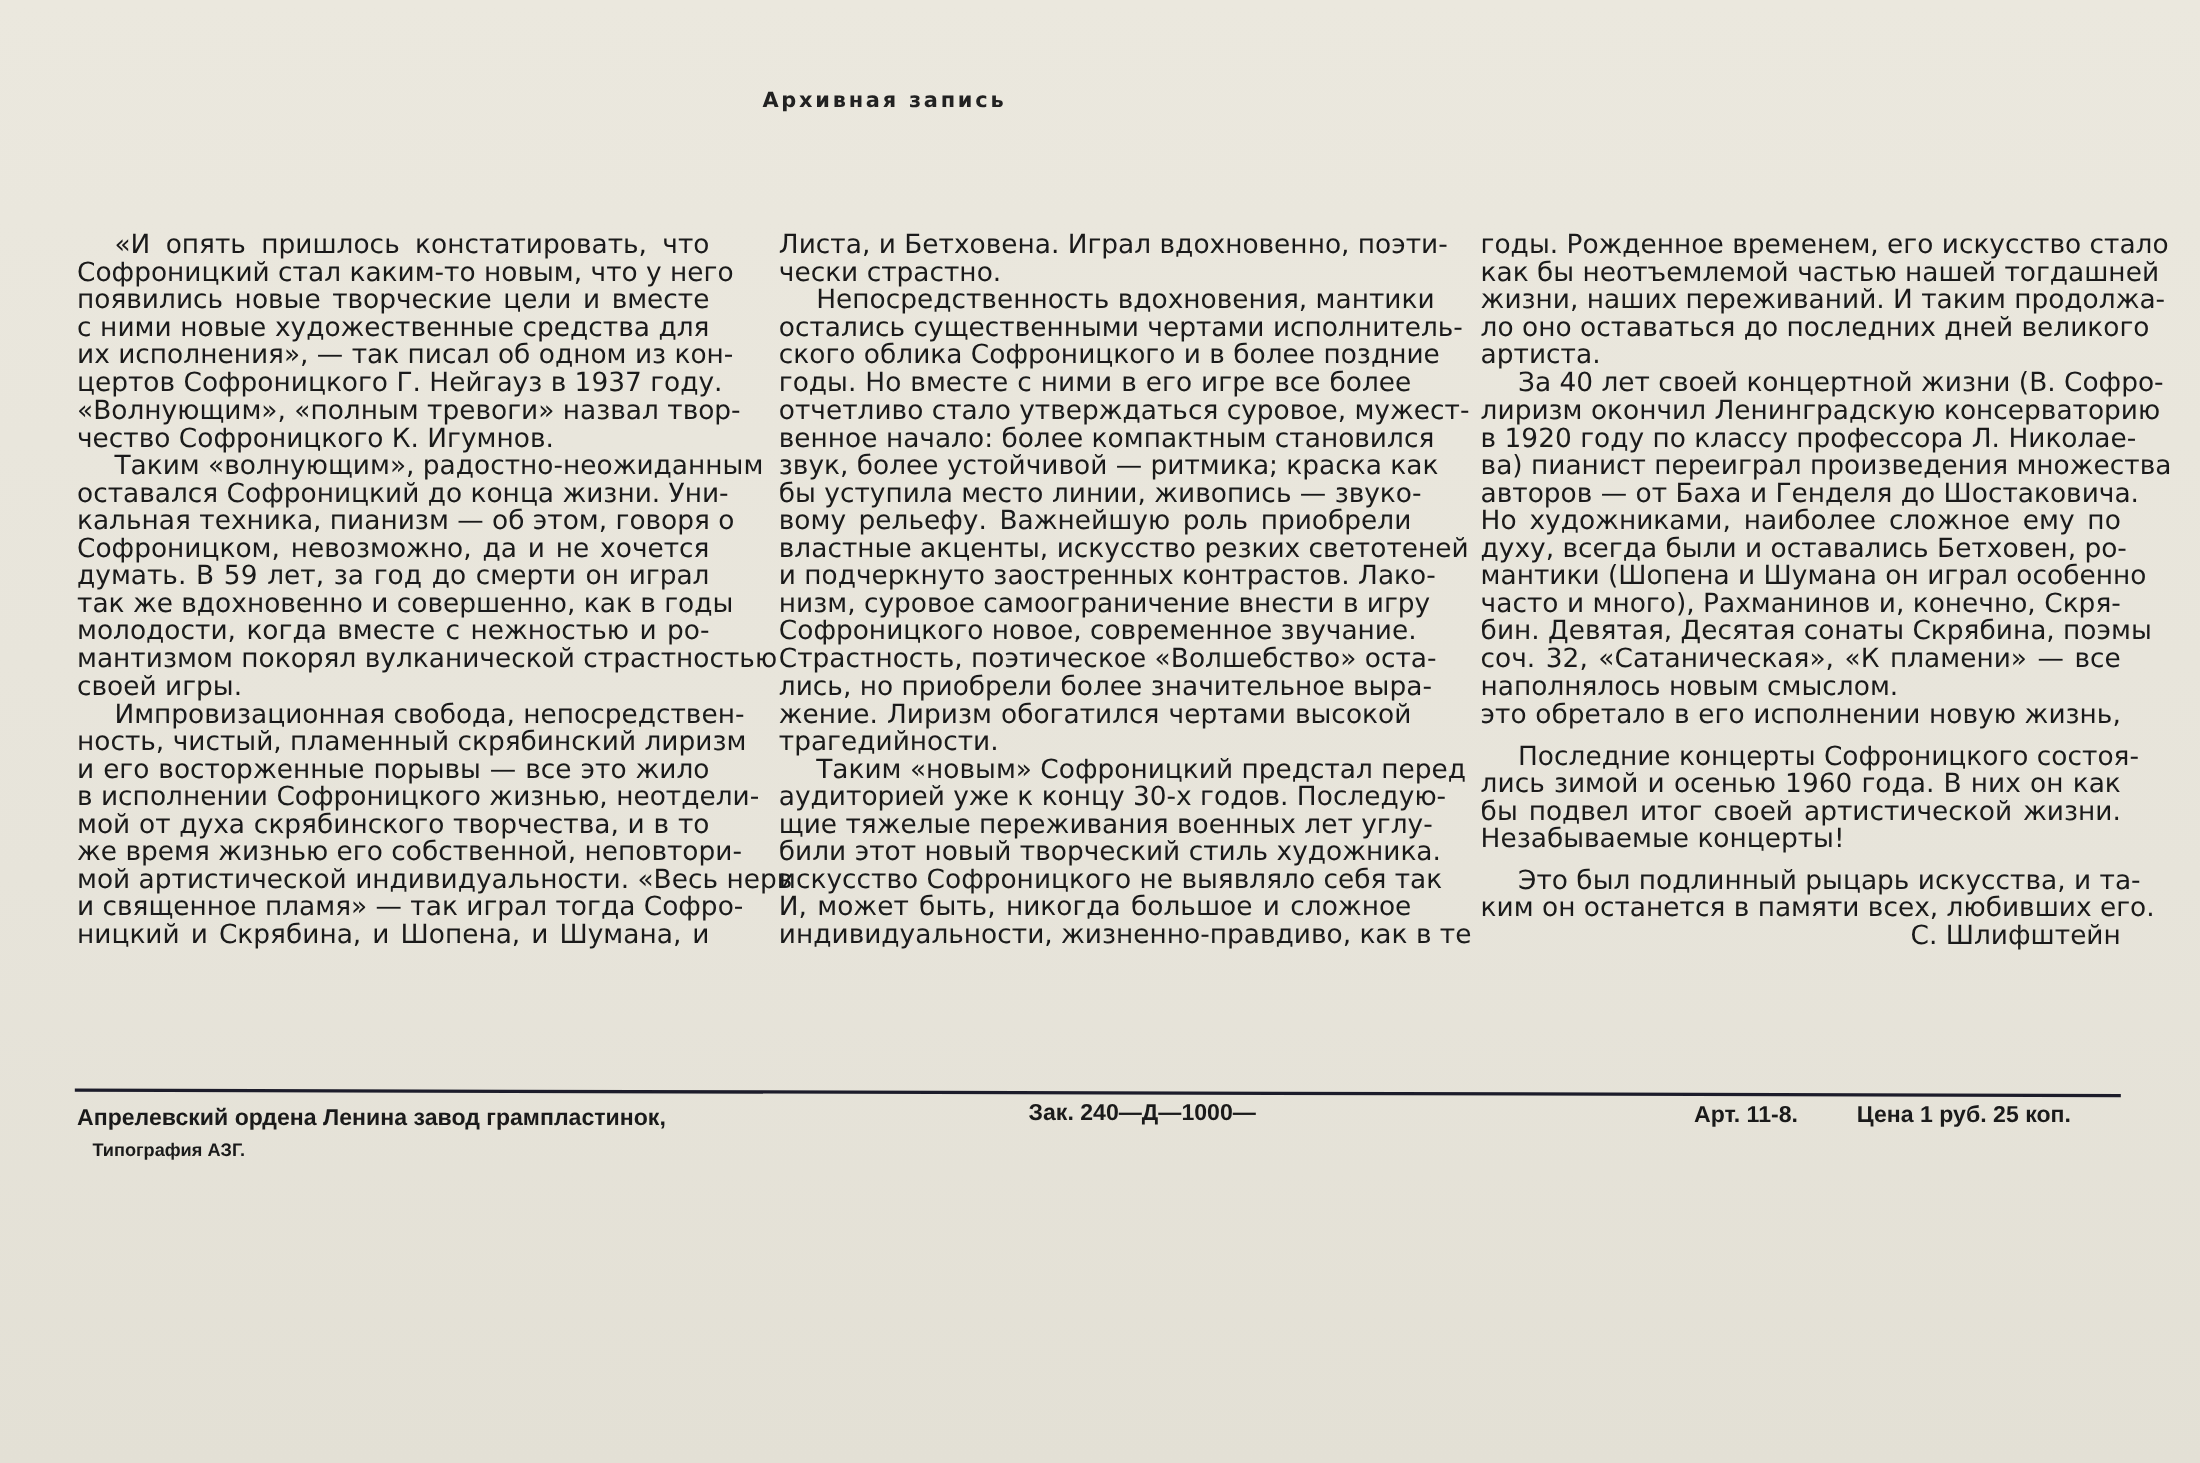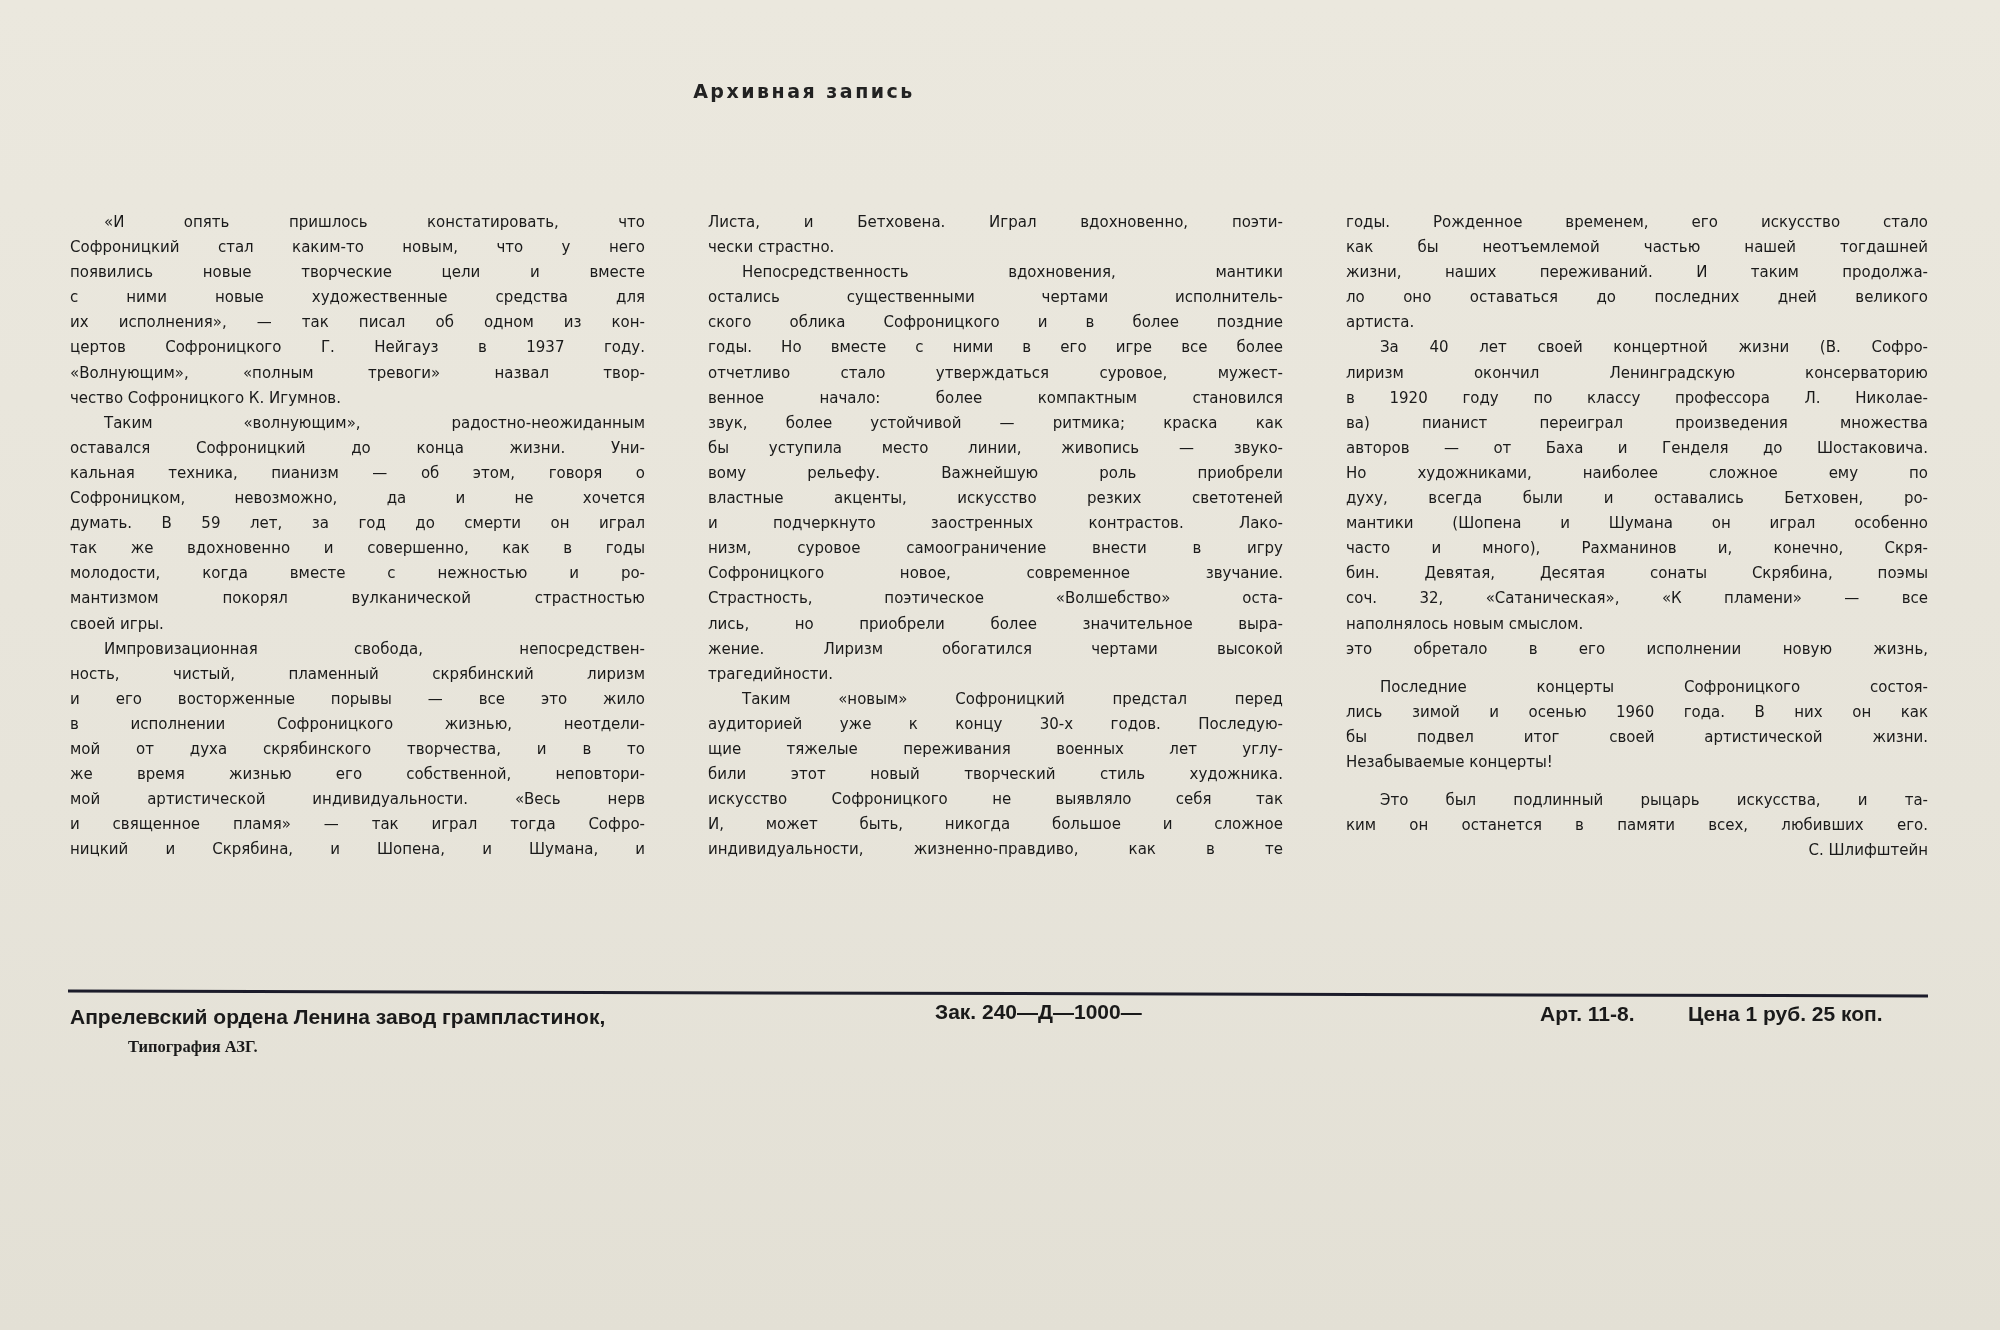--- a/index.html
+++ b/index.html
@@ -1,31 +1,31 @@
 <!DOCTYPE html>
 <html><head>
 <meta charset="utf-8">
 <style>
   html,body{margin:0;padding:0;}
   body{width:2000px;height:1330px;background:#e9e6dc;position:relative;overflow:hidden;
        font-family:"DejaVu Sans","Liberation Sans",sans-serif;color:#1a1a1a;}
   .page{position:absolute;inset:0;background:linear-gradient(180deg,#ebe8de 0%,#e7e4da 60%,#e3e0d5 100%);}
   .title{position:absolute;top:80px;left:0;width:1608px;text-align:center;font-size:19px;letter-spacing:2.5px;font-weight:bold;color:#222;}
-  .col{position:absolute;top:210px;width:575px;font-size:15px;line-height:25.1px;}
+  .col{position:absolute;top:210px;width:575px;font-size:24px;line-height:25.1px;}
   .col .ln{white-space:nowrap;text-align:justify;text-align-last:justify;height:25.1px;}
   .col .ln.last{text-align-last:left;}
   .col .ln.ind{padding-left:34px;}
   .col .ln.right{text-align:right;text-align-last:right;}
   .col .gap{height:13px;}
   #c1{left:70px;}
   #c2{left:708px;}
   #c3{left:1346px;width:582px;}
   .rule{position:absolute;left:68px;top:992px;width:1860px;height:3px;background:#1c1c2a;transform:rotate(0.15deg);}
   .foot{position:absolute;font-weight:bold;font-size:21px;font-family:Liberation Sans, sans-serif;}
-  .foot.small{font-family:Liberation Serif, serif;font-size:16.5px;margin-left:44px;}
+  .foot.small{font-family:Liberation Sans, sans-serif;font-size:16.5px;}
 </style>
 </head>
 <body>
 
 <div class="page">
   <div class="title">Архивная запись</div>
 
   <div class="col" id="c1">
       <div class="ln ind">«И опять пришлось констатировать, что</div>
       <div class="ln">Софроницкий стал каким-то новым, что у него</div>

